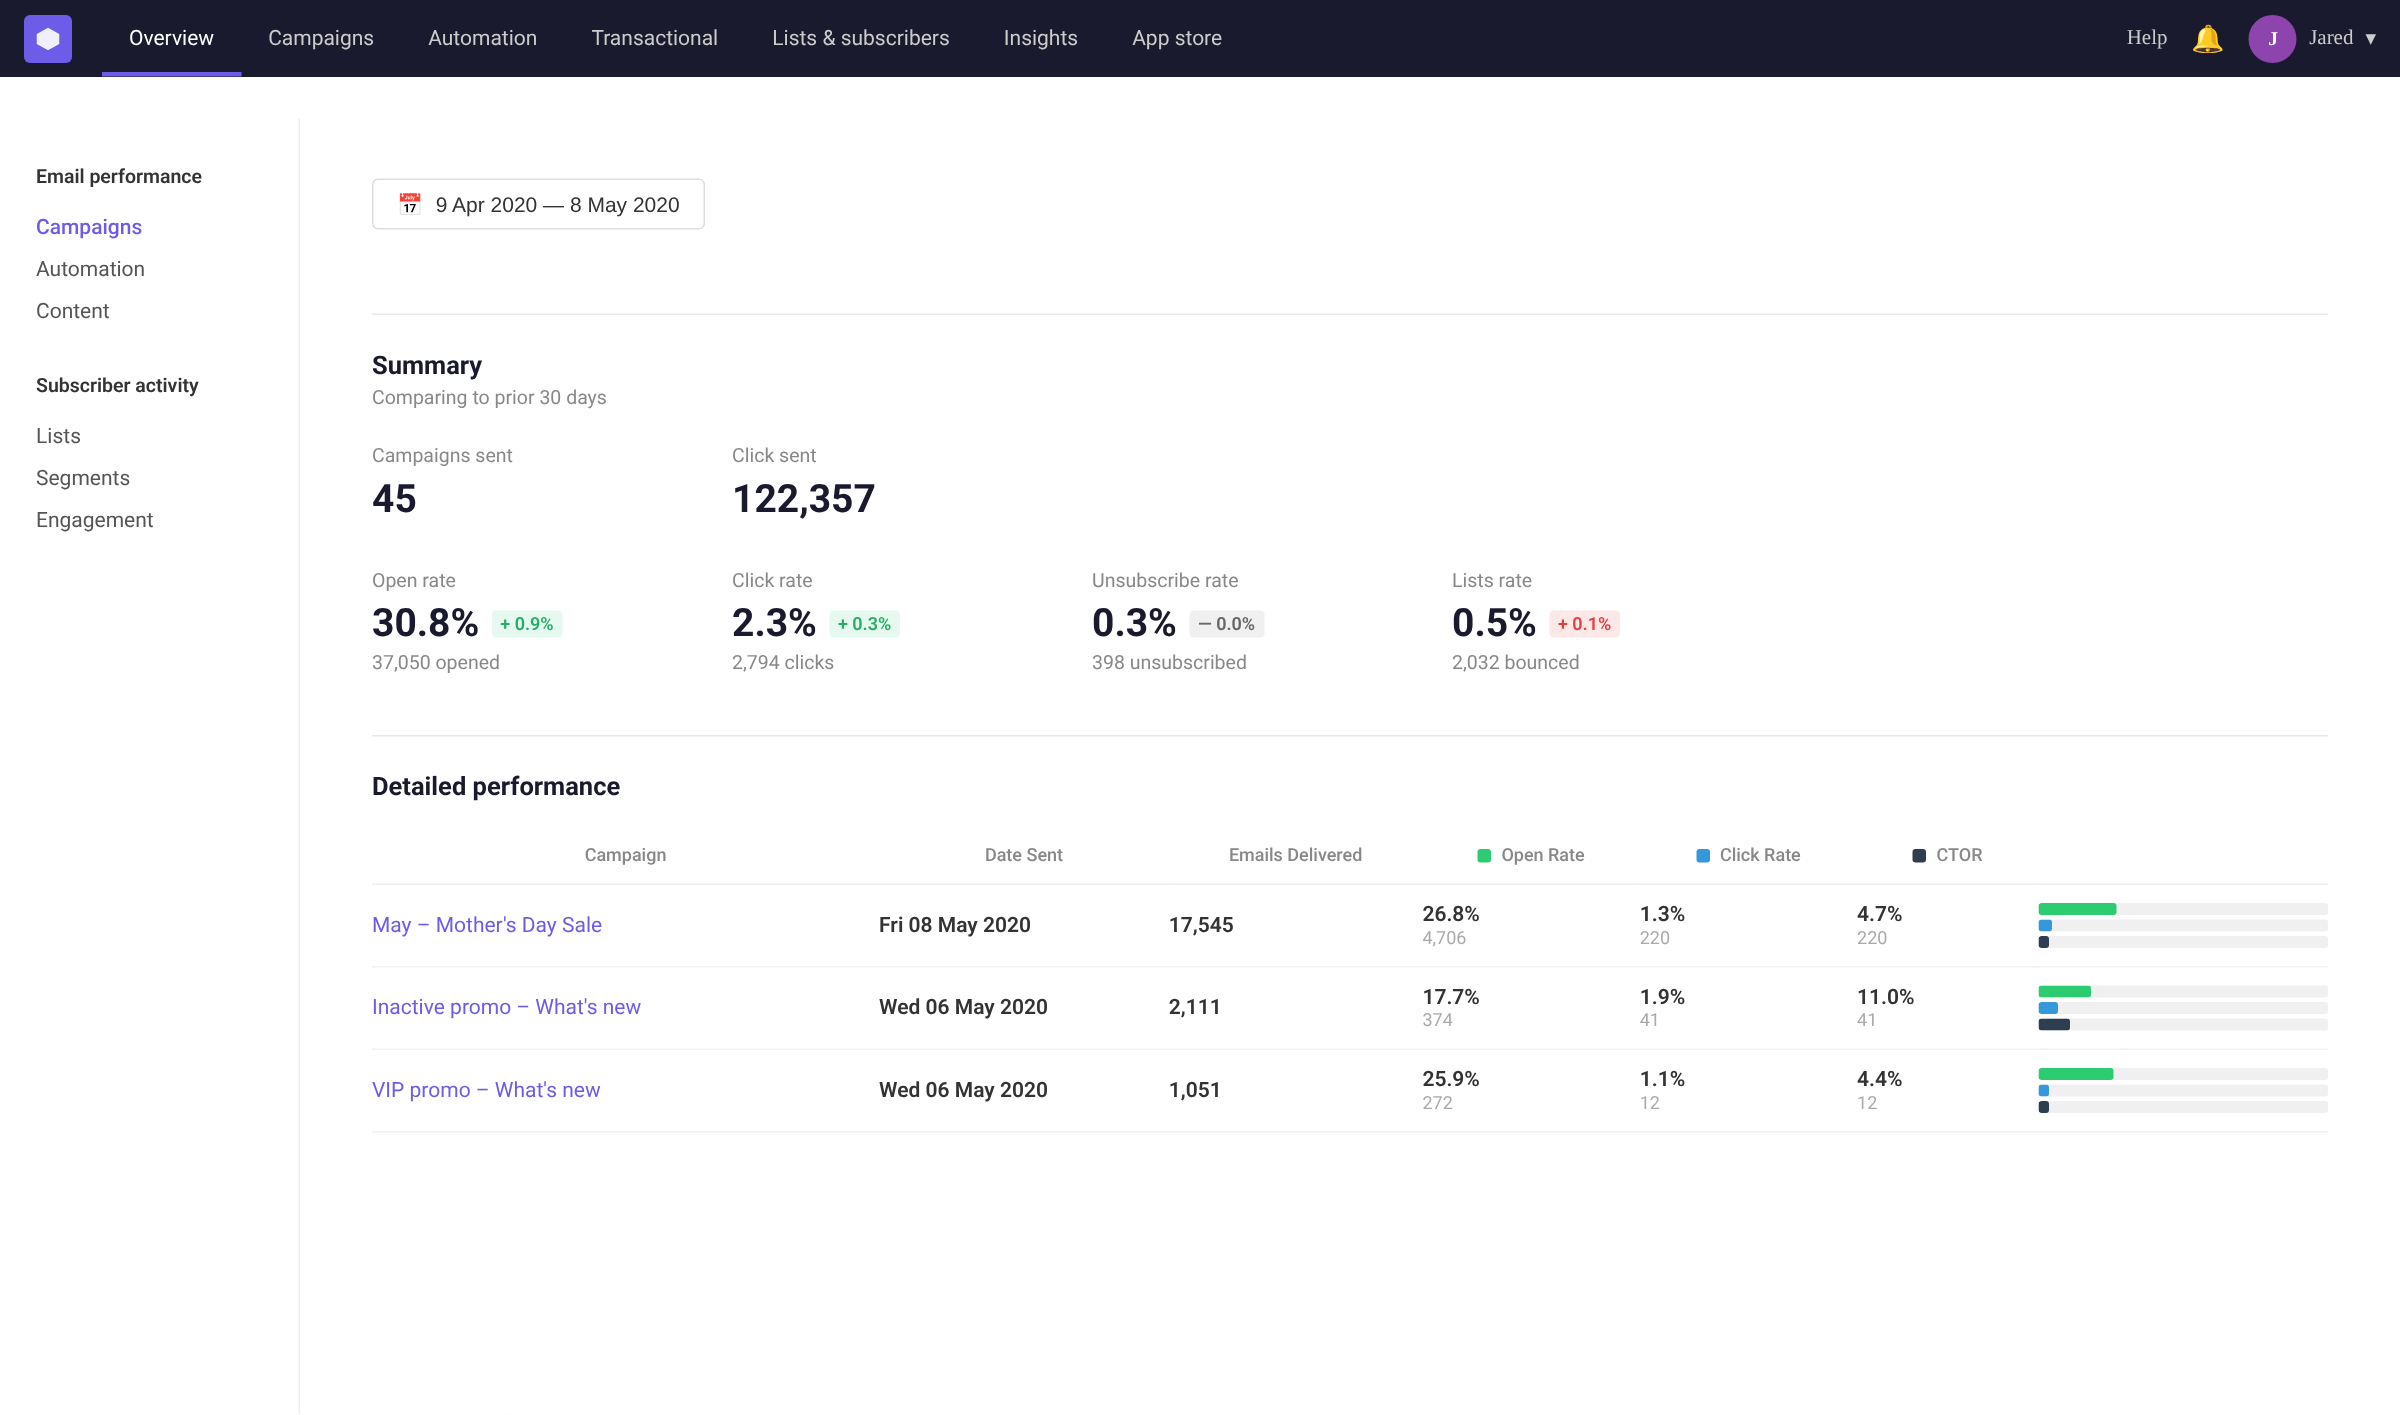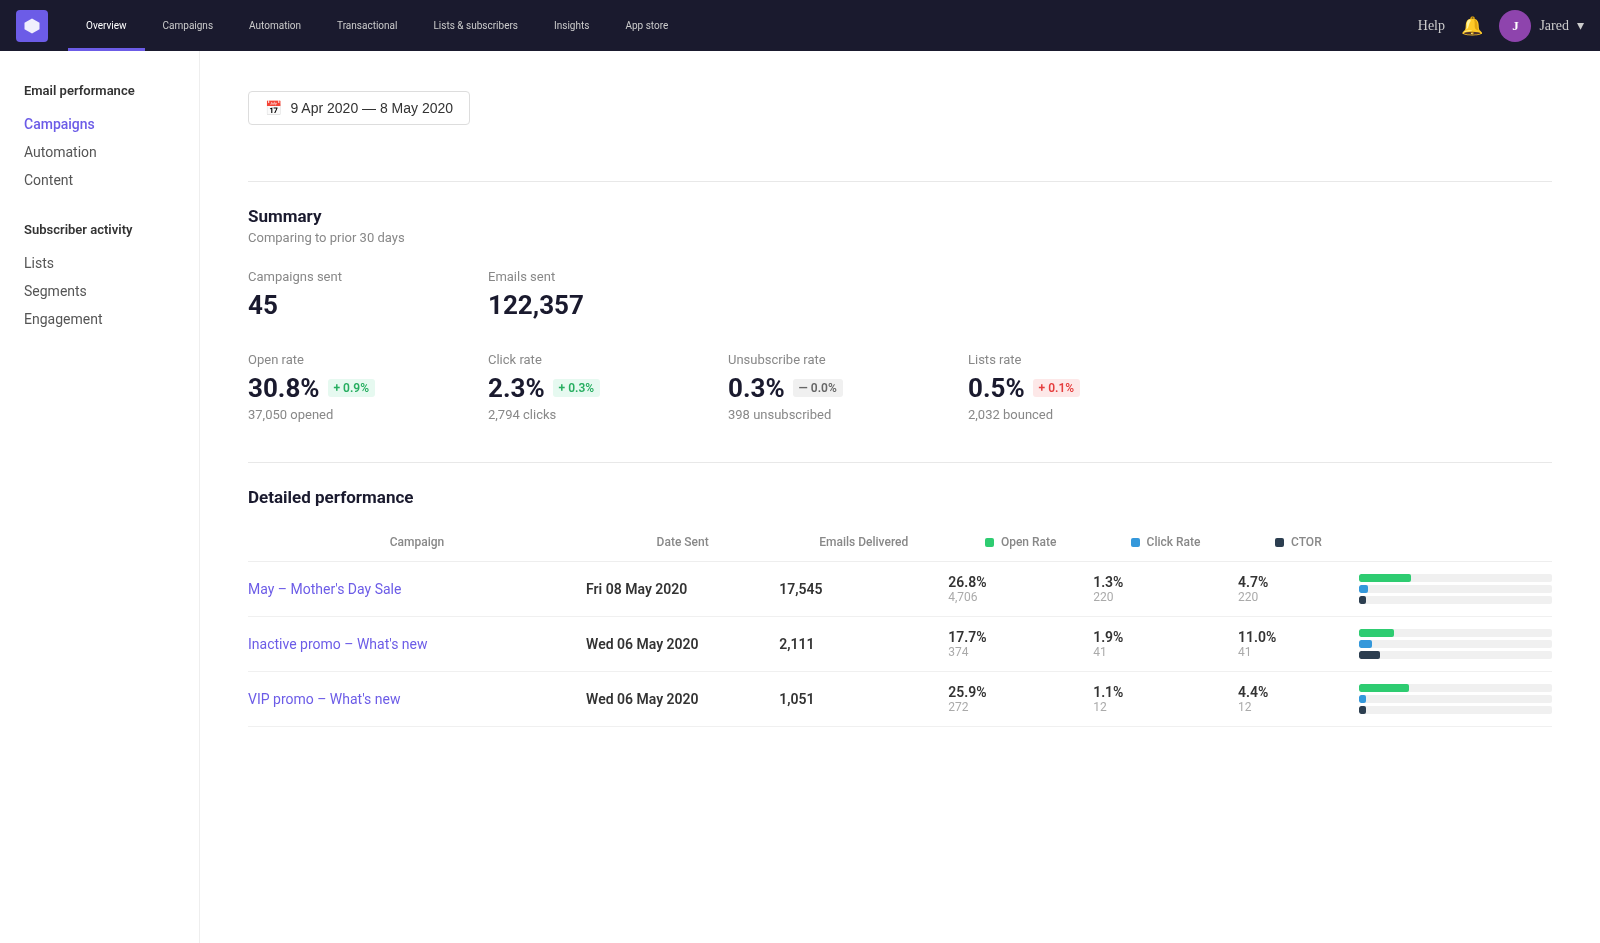--- a/index.html
+++ b/index.html
@@ -21,21 +21,21 @@
       background: #6c5ce7;
       border-radius: 4px;
       display: flex; align-items: center; justify-content: center;
       margin-right: 20px;
       flex-shrink: 0;
     }
     .navbar-logo svg { width: 20px; height: 20px; }
     .nav-items { display: flex; gap: 0; flex: 1; }
     .nav-item {
       color: #ccc;
-      font-size: 10px;
+      font-size: 14px;
       padding: 0 18px;
       height: 51px;
       display: flex; align-items: center;
       cursor: pointer;
       text-decoration: none;
       position: relative;
     }
     .nav-item.active { color: #fff; }
     .nav-item.active::after {
       content: '';
@@ -55,21 +55,21 @@
     .nav-avatar {
       width: 32px; height: 32px; border-radius: 50%;
       background: #8e44ad;
       display: flex; align-items: center; justify-content: center;
       color: #fff; font-size: 13px; font-weight: 600;
     }
 
     
     .page-wrapper {
       display: flex;
-      padding-top: 51px;
+      padding-top: 79px;
       min-height: 100vh;
       background: #fff;
     }
 
     
     .sidebar {
       width: 200px;
       flex-shrink: 0;
       padding: 32px 0 32px 24px;
       background: #fff;
@@ -271,21 +271,21 @@
       <div class="summary-subtitle">Comparing to prior 30 days</div>
 
       <div class="stats-grid" style="grid-template-columns: repeat(4, 200px); margin-bottom: 32px;">
         <div>
           <div class="stat-label">Campaigns sent</div>
           <div class="stat-value">
             <span>45</span>
           </div>
         </div>
         <div>
-          <div class="stat-label">Emails sent</div>
+          <div class="stat-label">Click sent</div>
           <div class="stat-value">
             <span>122,357</span>
           </div>
         </div>
         <div></div>
       </div>
 
       <div style="display:grid; grid-template-columns: repeat(4, 200px); gap: 24px 40px;">
         <div>
           <div class="stat-label">Open rate</div>

